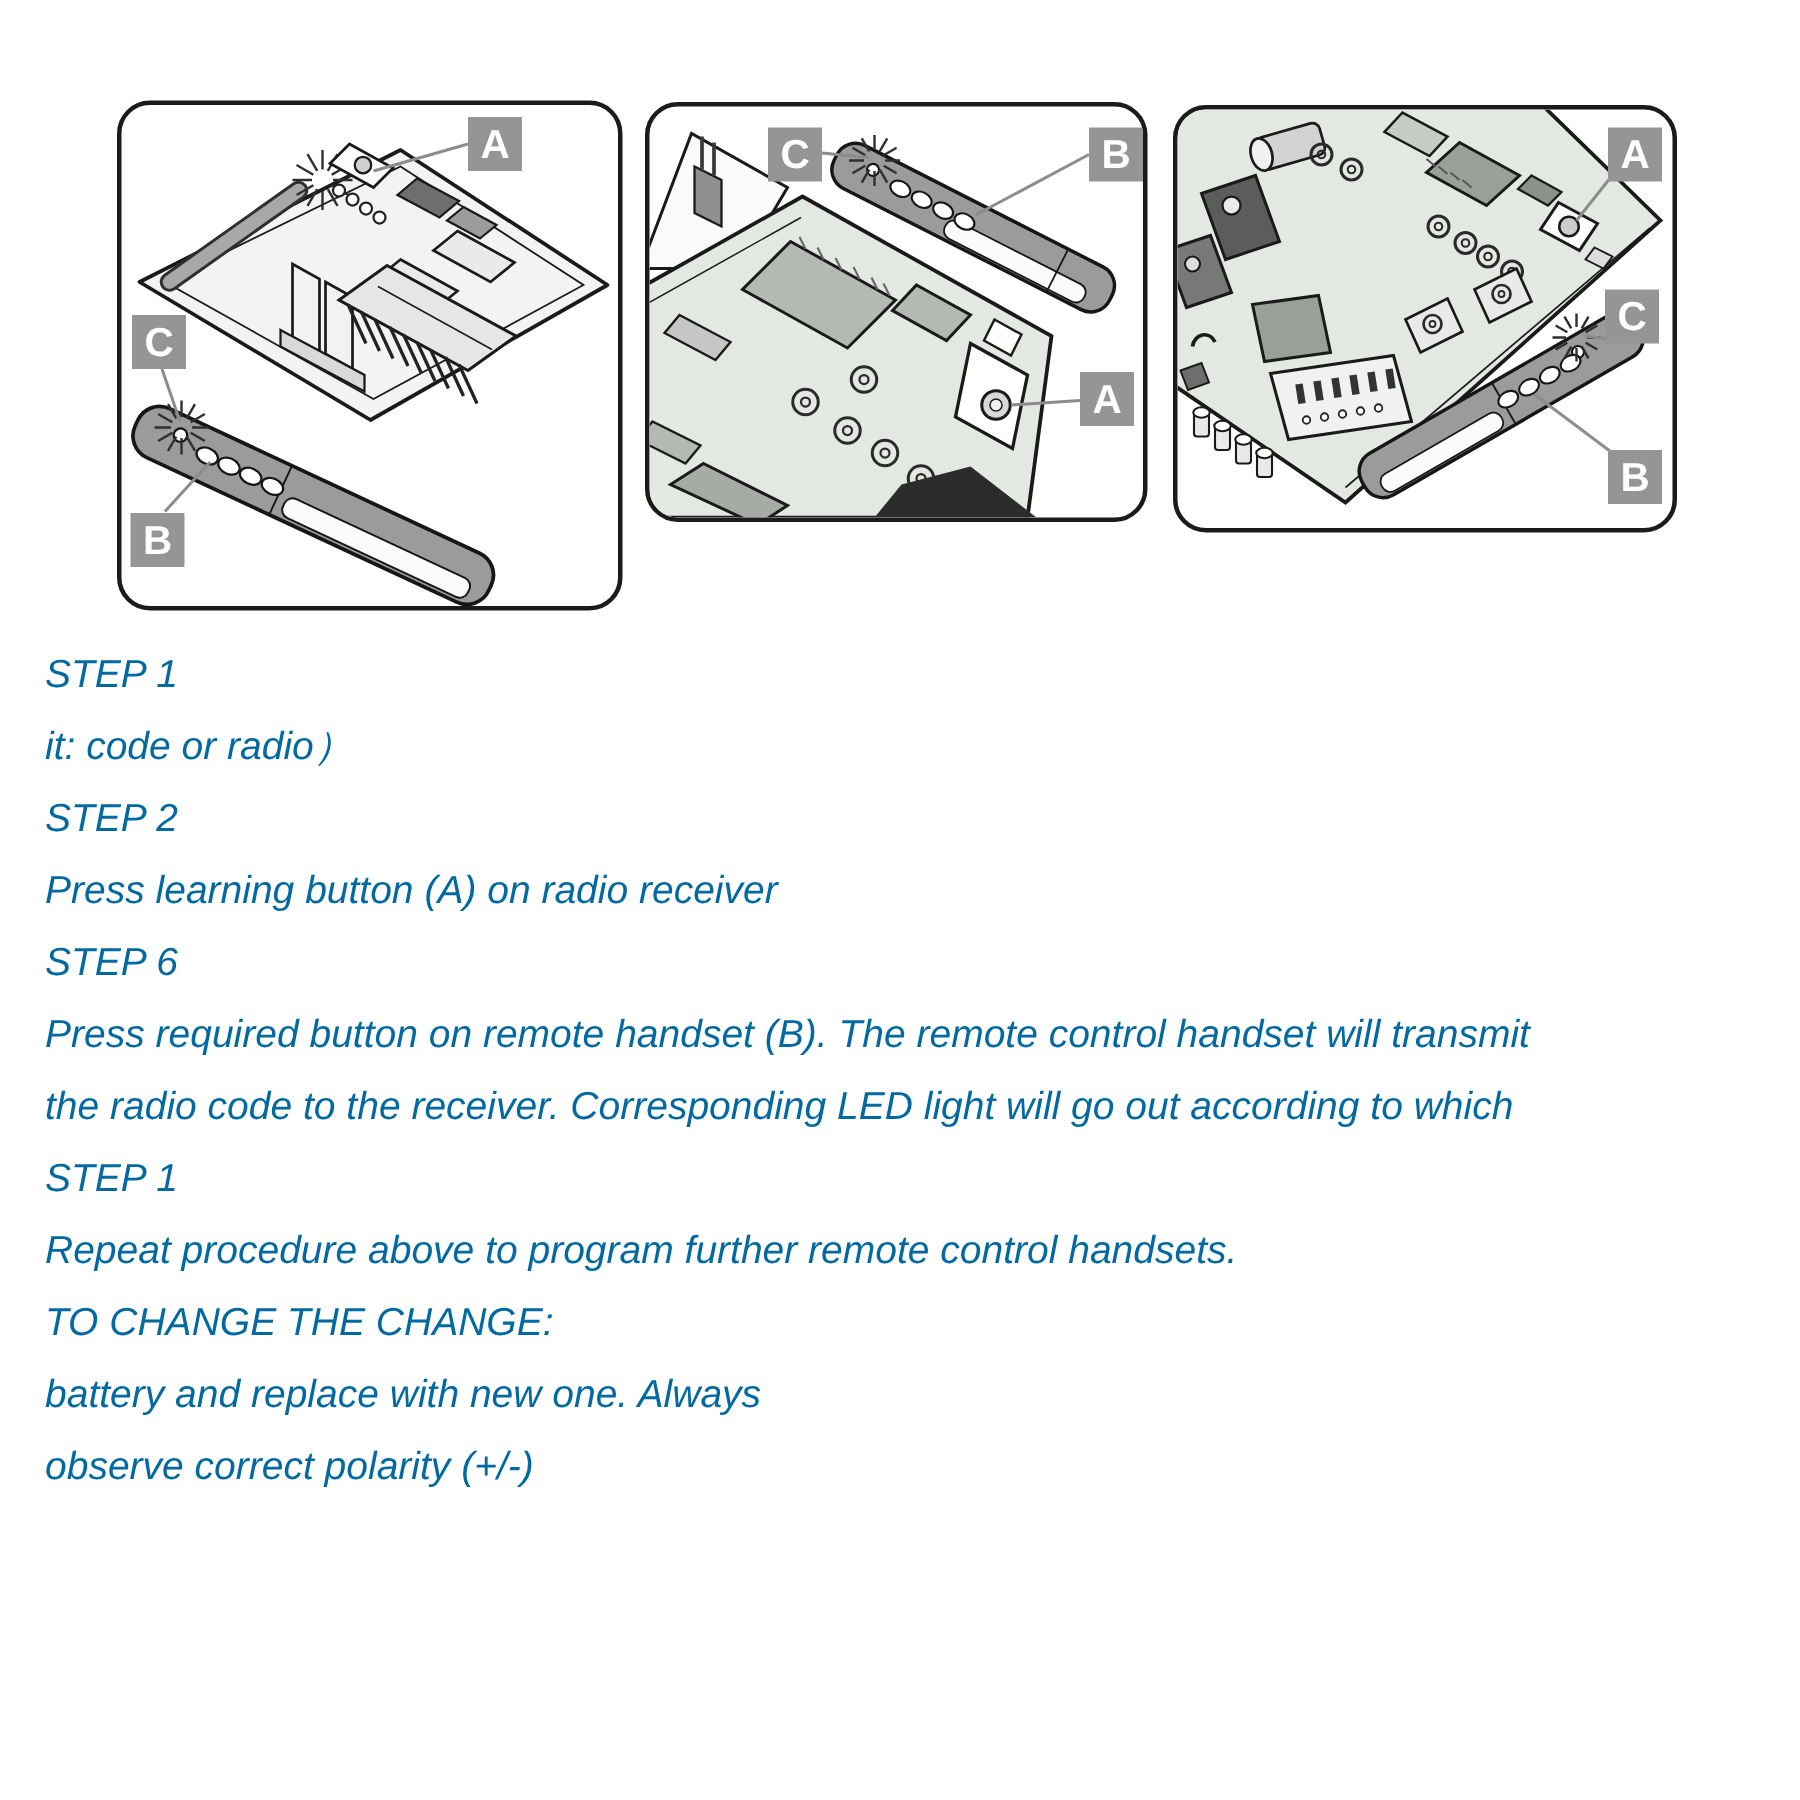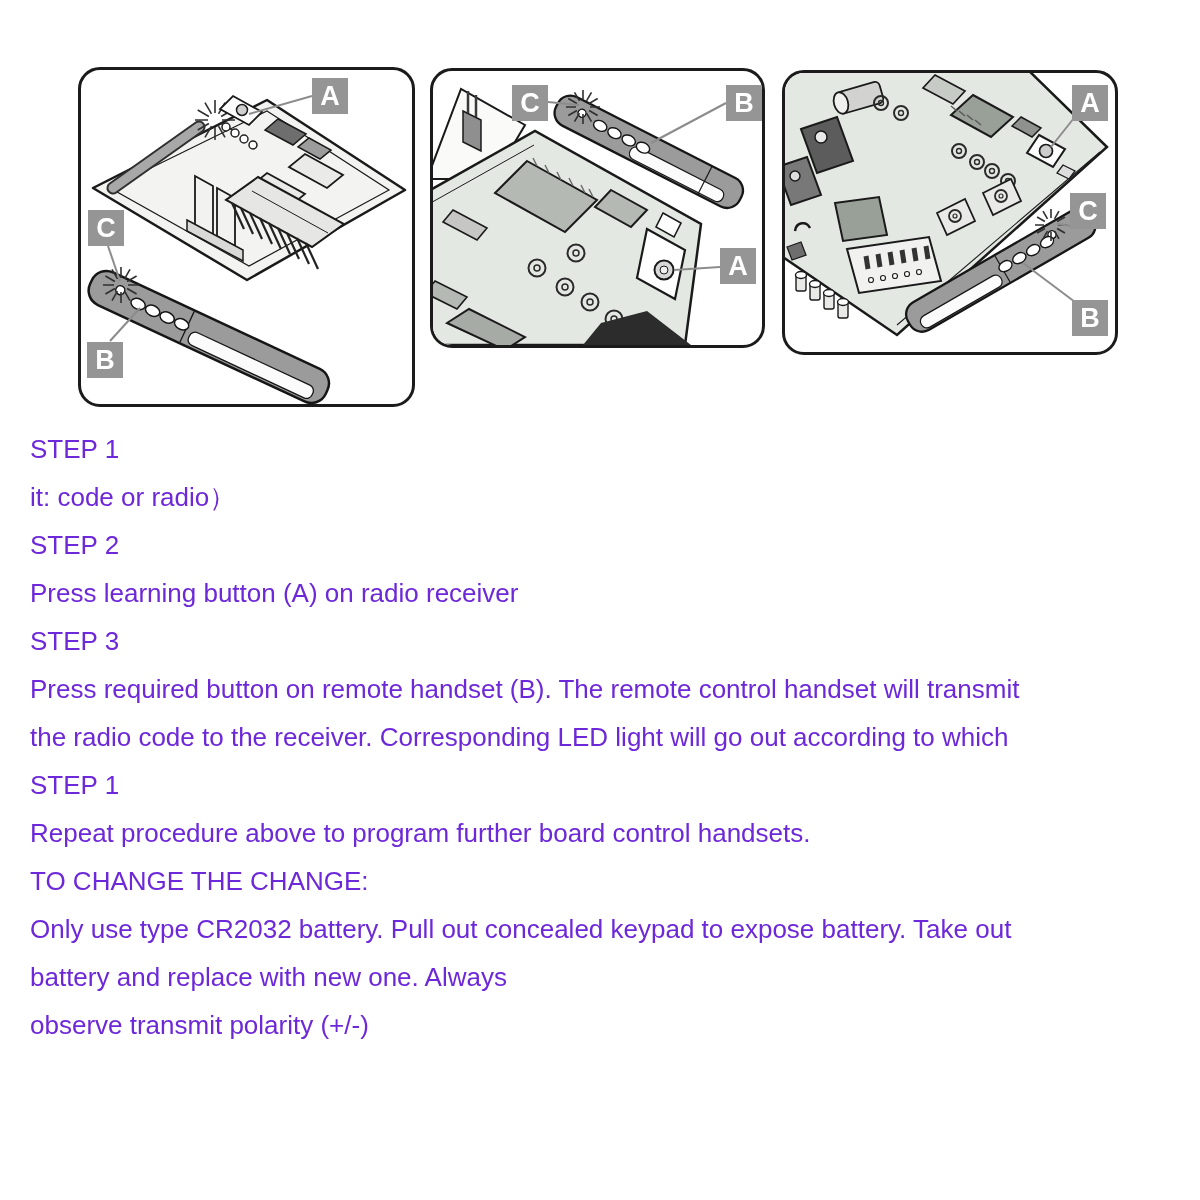--- a/index.html
+++ b/index.html
@@ -19,21 +19,21 @@
   .panel svg{display:block;position:absolute;left:0;top:0;}
   .marker{
     position:absolute;width:36px;height:36px;background:#959595;
     color:#ffffff;font-weight:bold;font-size:27px;line-height:36px;
     text-align:center;z-index:3;letter-spacing:0;
   }
   g.burst line{stroke:#2f2f2f;stroke-width:1.6px;}
   .leader{stroke:#8c8c8c;stroke-width:2px;}
   .instructions{
     position:absolute;left:30px;top:425px;width:1150px;
-    font-size:26px;color:#6d28d9;
+    font-size:26px;color:#0369a1;font-style:italic;
   }
   .instructions .line{
     height:48px;line-height:48px;white-space:pre;
   }
 </style>
 </head>
 <body>
 
 <div class="panel" id="panel1">
   <svg width="331" height="334" viewBox="0 0 331 334">
@@ -303,22 +303,21 @@
   <div class="marker" style="left:287px;top:12px">A</div>
   <div class="marker" style="left:285px;top:120px">C</div>
   <div class="marker" style="left:287px;top:227px">B</div>
 </div>
 
 <div class="instructions">
   <div class="line">STEP 1</div>
   <div class="line">it: code or radio）</div>
   <div class="line">STEP 2</div>
   <div class="line">Press learning button (A) on radio receiver</div>
-  <div class="line">STEP 3</div>
+  <div class="line">STEP 6</div>
   <div class="line">Press required button on remote handset (B). The remote control handset will transmit</div>
   <div class="line">the radio code to the receiver. Corresponding LED light will go out according to which</div>
   <div class="line">STEP 1</div>
-  <div class="line">Repeat procedure above to program further board control handsets.</div>
+  <div class="line">Repeat procedure above to program further remote control handsets.</div>
   <div class="line">TO CHANGE THE CHANGE:</div>
-  <div class="line">Only use type CR2032 battery. Pull out concealed keypad to expose battery. Take out</div>
   <div class="line">battery and replace with new one. Always</div>
-  <div class="line">observe transmit polarity (+/-)</div>
+  <div class="line">observe correct polarity (+/-)</div>
 </div>
 
 </body></html>

